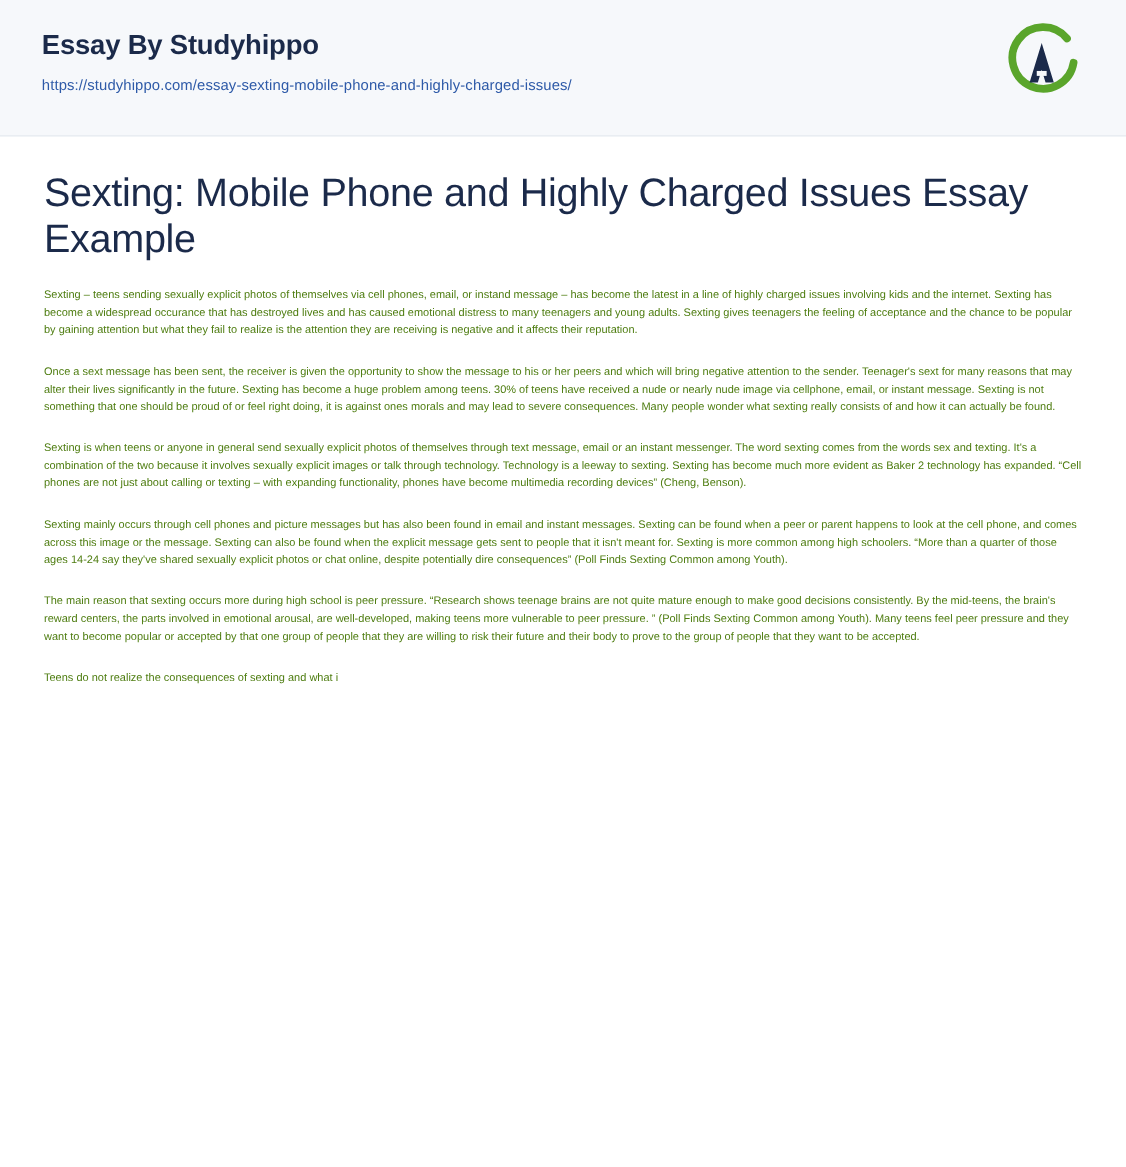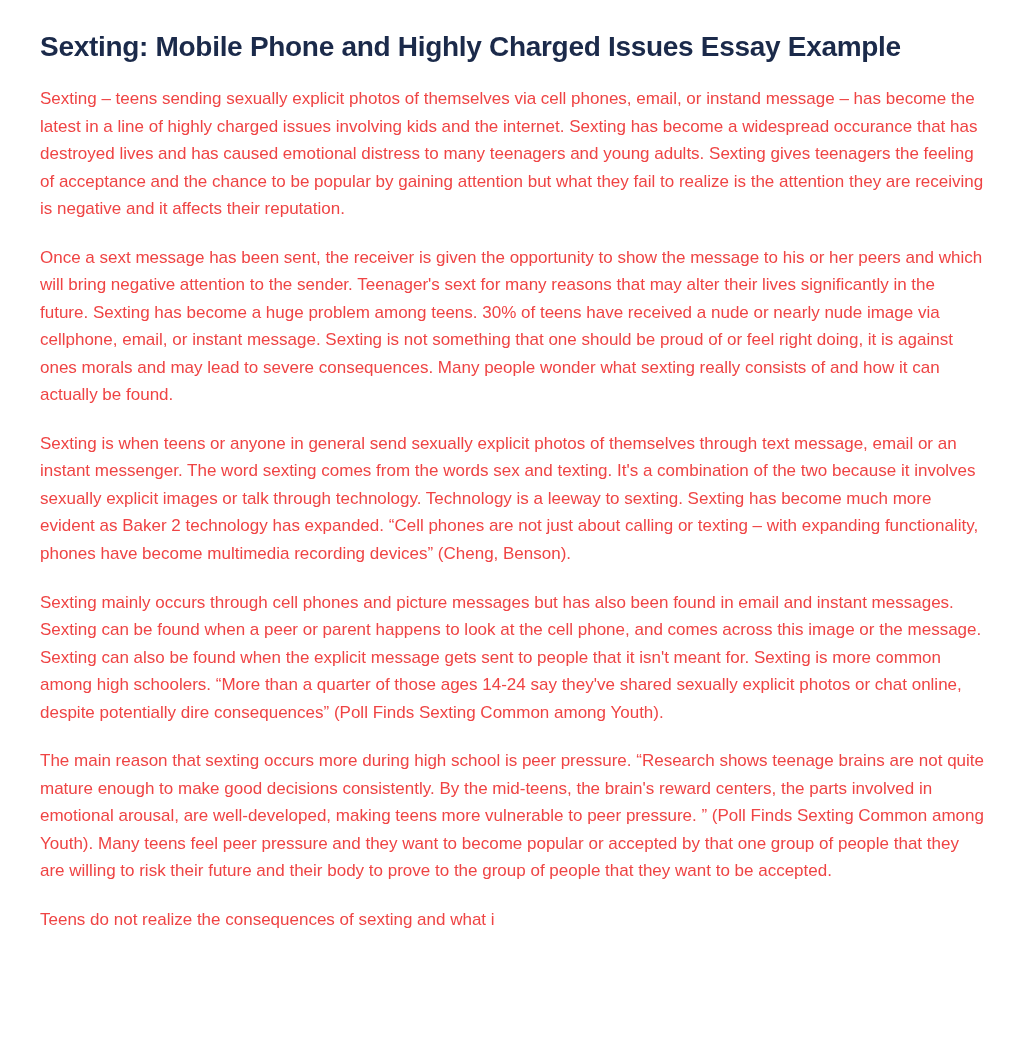--- a/index.html
+++ b/index.html
@@ -47,41 +47,52 @@
     right: 38px;
     top: 18px;
     width: 78px;
     height: 78px;
   }
   
   .article {
     padding: 30px 40px 0 40px;
   }
   .title {
-    font-size: 28px;
+    font-size: 36px;
     line-height: 1.18;
-    font-weight: bold;
+    font-weight: normal;
     color: #1b2a4a;
     margin: 0 0 22px 0;
     letter-spacing: -0.3px;
   }
   .para {
-    font-size: 17px;
+    font-size: 10px;
     line-height: 1.62;
-    color: #ef4444;
+    color: #4d7c0f;
     margin: 0 0 21px 0;
     text-align: left;
   }
   .para:last-child { margin-bottom: 16px; }
 </style>
 </head>
 <body>
 
 <div class="page">
 
+  <div class="header">
+    <div class="brand">Essay By Studyhippo</div>
+    <a class="site-url" href="#">https://studyhippo.com/essay-sexting-mobile-phone-and-highly-charged-issues/</a>
+    <span class="logo">
+      <svg width="78" height="78" viewBox="0 0 78 78" aria-hidden="true">
+        <path d="M62 17 A28 28 0 1 0 68 39" fill="none" stroke="#5aa52b" stroke-width="7" stroke-linecap="round"></path>
+        <path d="M39 21 L28 57 L35.5 57 L39 45.5 L42.5 57 L50 57 Z" fill="#1b2a4a"></path>
+        <rect x="34.5" y="46.5" width="9" height="4.5" fill="#f6f8fb"></rect>
+      </svg>
+    </span>
+  </div>
 
   <div class="article">
     <h1 class="title">Sexting: Mobile Phone and Highly Charged Issues Essay Example</h1>
     <p class="para">Sexting – teens sending sexually explicit photos of themselves via cell phones, email, or instand message – has become the latest in a line of highly charged issues involving kids and the internet. Sexting has become a widespread occurance that has destroyed lives and has caused emotional distress to many teenagers and young adults. Sexting gives teenagers the feeling of acceptance and the chance to be popular by gaining attention but what they fail to realize is the attention they are receiving is negative and it affects their reputation.</p>
     <p class="para">Once a sext message has been sent, the receiver is given the opportunity to show the message to his or her peers and which will bring negative attention to the sender. Teenager's sext for many reasons that may alter their lives significantly in the future. Sexting has become a huge problem among teens. 30% of teens have received a nude or nearly nude image via cellphone, email, or instant message. Sexting is not something that one should be proud of or feel right doing, it is against ones morals and may lead to severe consequences. Many people wonder what sexting really consists of and how it can actually be found.</p>
     <p class="para">Sexting is when teens or anyone in general send sexually explicit photos of themselves through text message, email or an instant messenger. The word sexting comes from the words sex and texting. It's a combination of the two because it involves sexually explicit images or talk through technology. Technology is a leeway to sexting. Sexting has become much more evident as Baker 2 technology has expanded. “Cell phones are not just about calling or texting – with expanding functionality, phones have become multimedia recording devices” (Cheng, Benson).</p>
     <p class="para">Sexting mainly occurs through cell phones and picture messages but has also been found in email and instant messages. Sexting can be found when a peer or parent happens to look at the cell phone, and comes across this image or the message. Sexting can also be found when the explicit message gets sent to people that it isn't meant for. Sexting is more common among high schoolers. “More than a quarter of those ages 14-24 say they've shared sexually explicit photos or chat online, despite potentially dire consequences” (Poll Finds Sexting Common among Youth).</p>
     <p class="para">The main reason that sexting occurs more during high school is peer pressure. “Research shows teenage brains are not quite mature enough to make good decisions consistently. By the mid-teens, the brain's reward centers, the parts involved in emotional arousal, are well-developed, making teens more vulnerable to peer pressure. ” (Poll Finds Sexting Common among Youth). Many teens feel peer pressure and they want to become popular or accepted by that one group of people that they are willing to risk their future and their body to prove to the group of people that they want to be accepted.</p>
     <p class="para">Teens do not realize the consequences of sexting and what i</p>
   </div>

